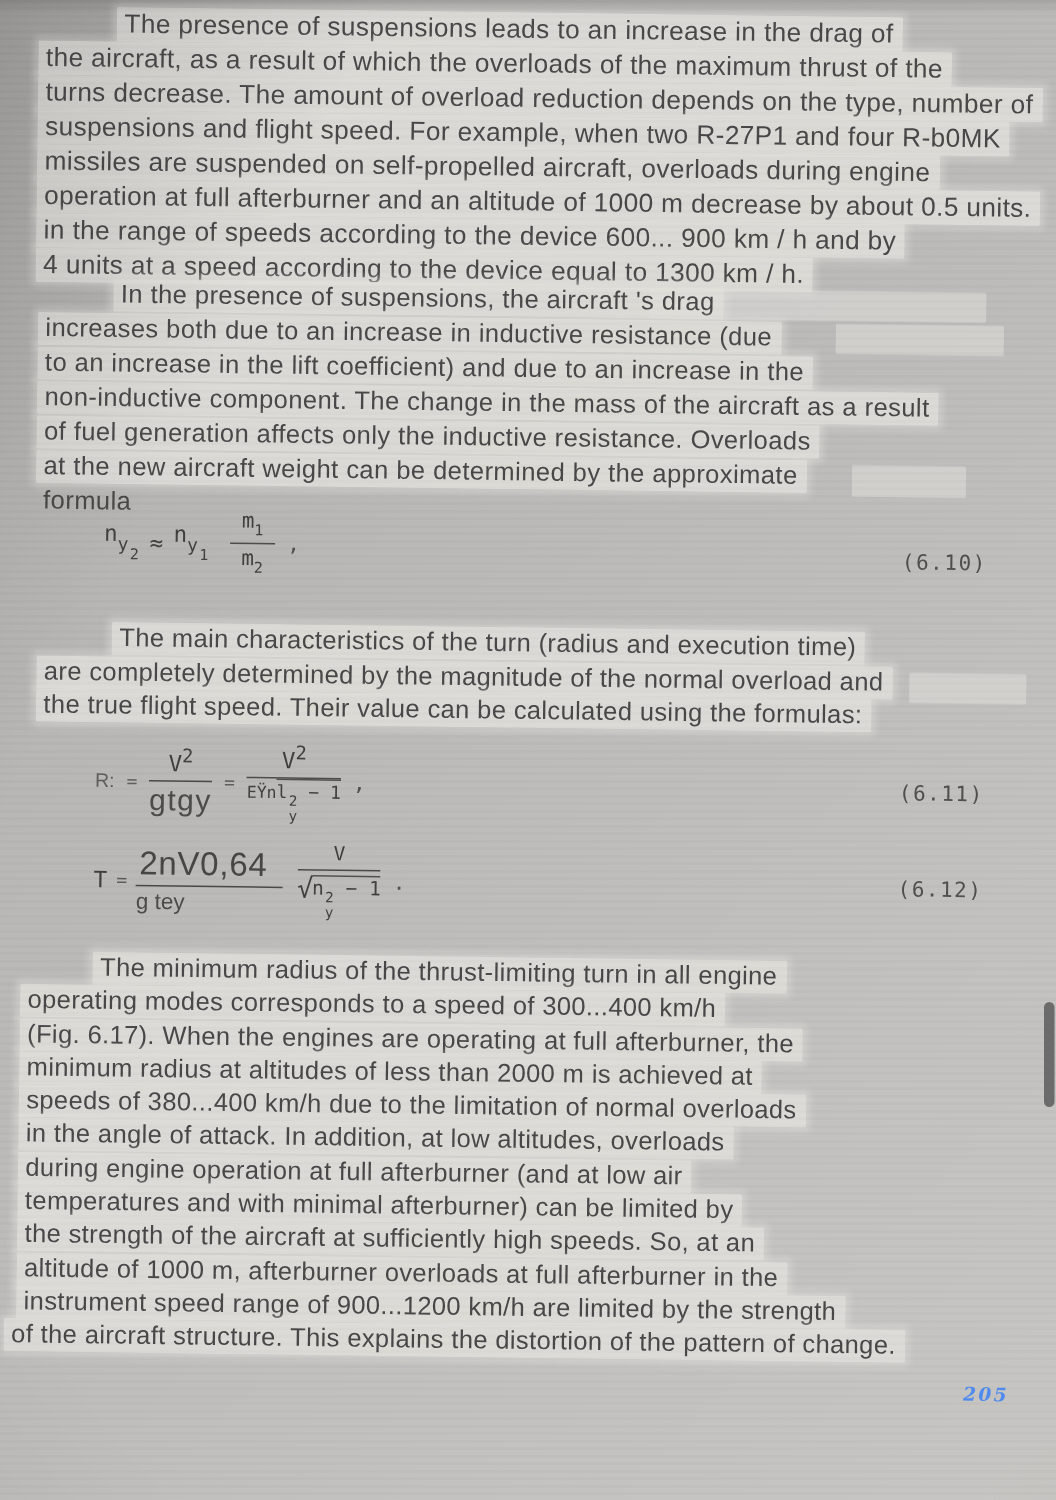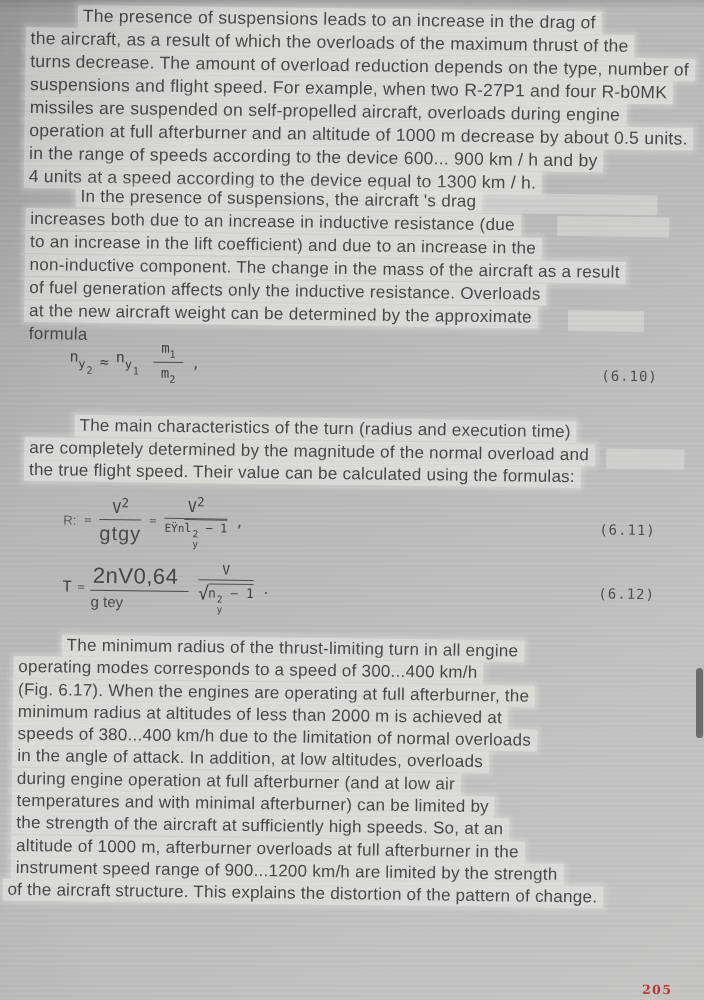--- a/index.html
+++ b/index.html
@@ -72,23 +72,23 @@
 
   .eq12{top:560px;}
   .eq12 .eq-inner{margin-left:70px;font-size:15px;}
   .eq12 .eqs{font-size:12px;opacity:0.75;margin:0 6px;}
   .eq12 .num-sans{font-family:"Liberation Sans",sans-serif;font-size:22px;letter-spacing:0.5px;color:#454545;padding:0 10px 1px 2px;}
   .eq12 .den-sans{font-family:"Liberation Sans",sans-serif;font-size:15px;text-align:left;padding-left:0;color:#4a4a4a;}
   .eq12 .f2{margin-left:10px;font-size:13px;}
   .eq12 .radical{font-size:18px;vertical-align:-2px;margin-right:-1px;}
   .eq12 .tag{top:18px;}
 
-  .page-number{position:absolute;left:642px;top:982px;z-index:6;
+  .page-number{position:absolute;left:642px;top:922px;z-index:6;
     font-family:"DejaVu Serif",serif;font-size:12.5px;font-weight:bold;
-    color:#b91c1c;letter-spacing:1.5px;opacity:0.85;transform:rotate(1deg);}
+    color:#3b82f6;letter-spacing:1.5px;opacity:0.85;transform:rotate(1deg);font-style:italic;}
   .scrollbar-thumb{position:absolute;right:1px;top:668px;width:7px;height:70px;
     border-radius:4px;background:#6b6b6b;z-index:7;}
 </style>
 </head>
 <body>
 
 <div class="page">
   <div class="content">
 
     <div class="ghost" style="left:436px;top:187px;width:224px;height:20px;"></div>

